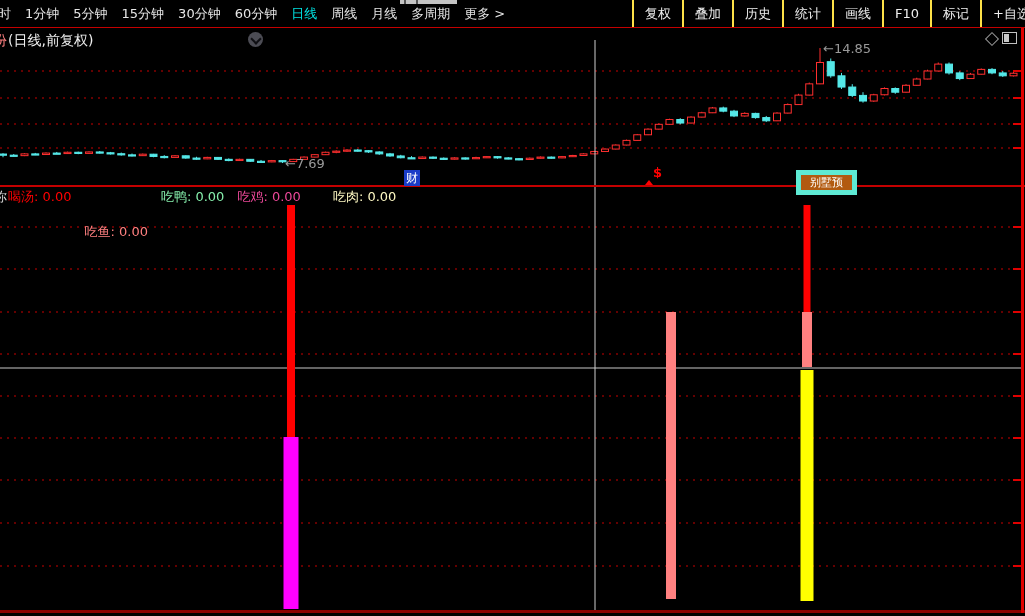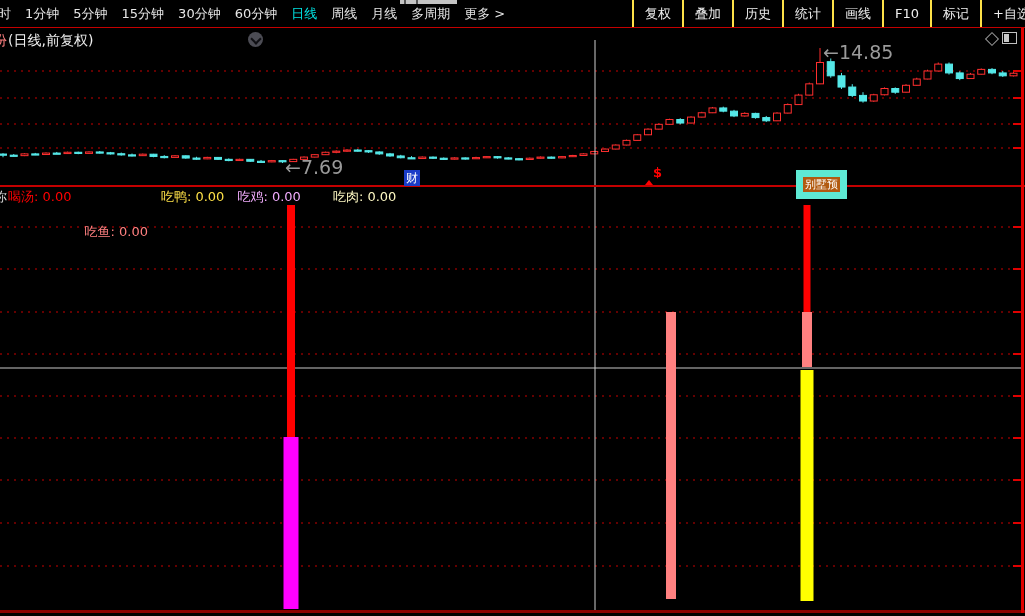--- a/index.html
+++ b/index.html
@@ -29,24 +29,24 @@
            transform:rotate(45deg);}
   .panel-ic{position:absolute;left:1002px;top:32px;width:13px;height:10px;border:1px solid #c0c0c0;}
   .panel-ic i{position:absolute;left:1px;top:1px;width:5px;height:8px;background:#c8c8c8;}
   
   svg.canvas{position:absolute;left:0;top:0;z-index:1;}
   .divider-main{position:absolute;left:0;top:185px;width:1025px;height:2px;background:#c40000;z-index:3;}
   .bottom-line{position:absolute;left:0;top:610px;width:1025px;height:3px;background:#8b0000;z-index:3;}
   .right-axis{position:absolute;left:1021px;top:28px;width:3px;height:585px;background:#e00000;z-index:3;}
   
   .anno{position:absolute;z-index:4;white-space:nowrap;}
-  .price-label{font-size:19px;color:#9a9a9a;}
+  .price-label{font-size:13px;color:#9a9a9a;}
   .badge-blue{background:#1a3cc8;color:#fff;font-size:12px;padding:1px 2px;line-height:14px;}
-  .badge-orange{background:#b25a10;border:7px solid #5eead4;color:#fff;font-size:11px;
-                padding:1px 2px;line-height:13px;}
+  .badge-orange{background:#b25a10;border:5px solid #5eead4;color:#fff;font-size:11px;
+                padding:1px 9px;line-height:13px;}
   .dollar{color:#ff0000;font-size:13px;font-weight:bold;text-align:center;}
   .dollar .tri{width:0;height:0;border-left:4px solid transparent;border-right:4px solid transparent;
                border-bottom:5px solid #ff0000;margin:0 auto 0;}
   
   .ind-legend{position:absolute;left:0;top:188px;height:16px;display:flex;font-size:13px;z-index:4;}
   .ind-prefix{position:absolute;left:-6px;top:0;color:#dcdcdc;}
   .leg-item{margin-left:13px;white-space:nowrap;}
   .leg-item.firstleg{margin-left:8px;}
 </style>
 </head>
@@ -333,18 +333,18 @@
   <div class="anno badge-orange" style="left:796px;top:170px">别墅预</div>
 
   <div class="divider-main"></div>
   <div class="bottom-line"></div>
   <div class="right-axis"></div>
 
   <span class="ind-prefix" style="position:absolute;left:-6px;top:188px;font-size:13px;z-index:4;color:#dcdcdc">你</span>
   <div class="ind-legend">
     <span class="leg-item firstleg" style="color: rgb(255, 0, 0);">喝汤: 0.00</span>
     <span class="leg-item" style="color: rgb(255, 128, 128); margin-top: 35px;">吃鱼: 0.00</span>
-    <span class="leg-item" style="color: #fde047;">吃鸭: 0.00</span>
-    <span class="leg-item" style="color: #f0abfc;">吃鸡: 0.00</span>
+    <span class="leg-item" style="color: #86efac;">吃鸭: 0.00</span>
+    <span class="leg-item" style="color: #ec4899;">吃鸡: 0.00</span>
     <span class="leg-item" style="color: #fef9c3; margin-left: 32px;">吃肉: 0.00</span>
   </div>
 
 </div>
 
 </body></html>

